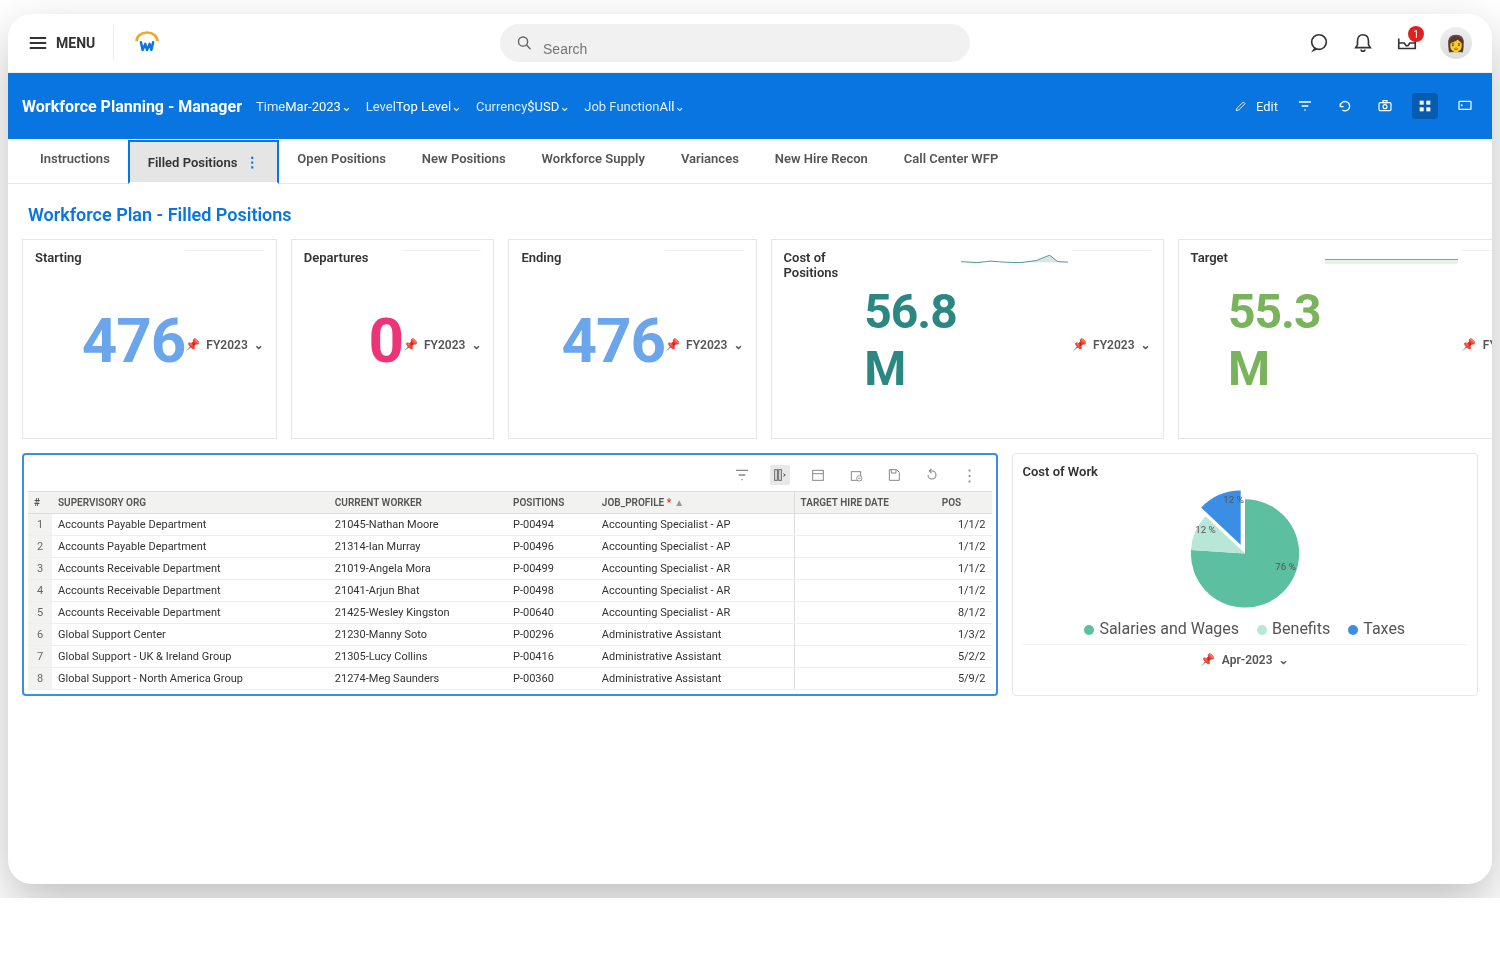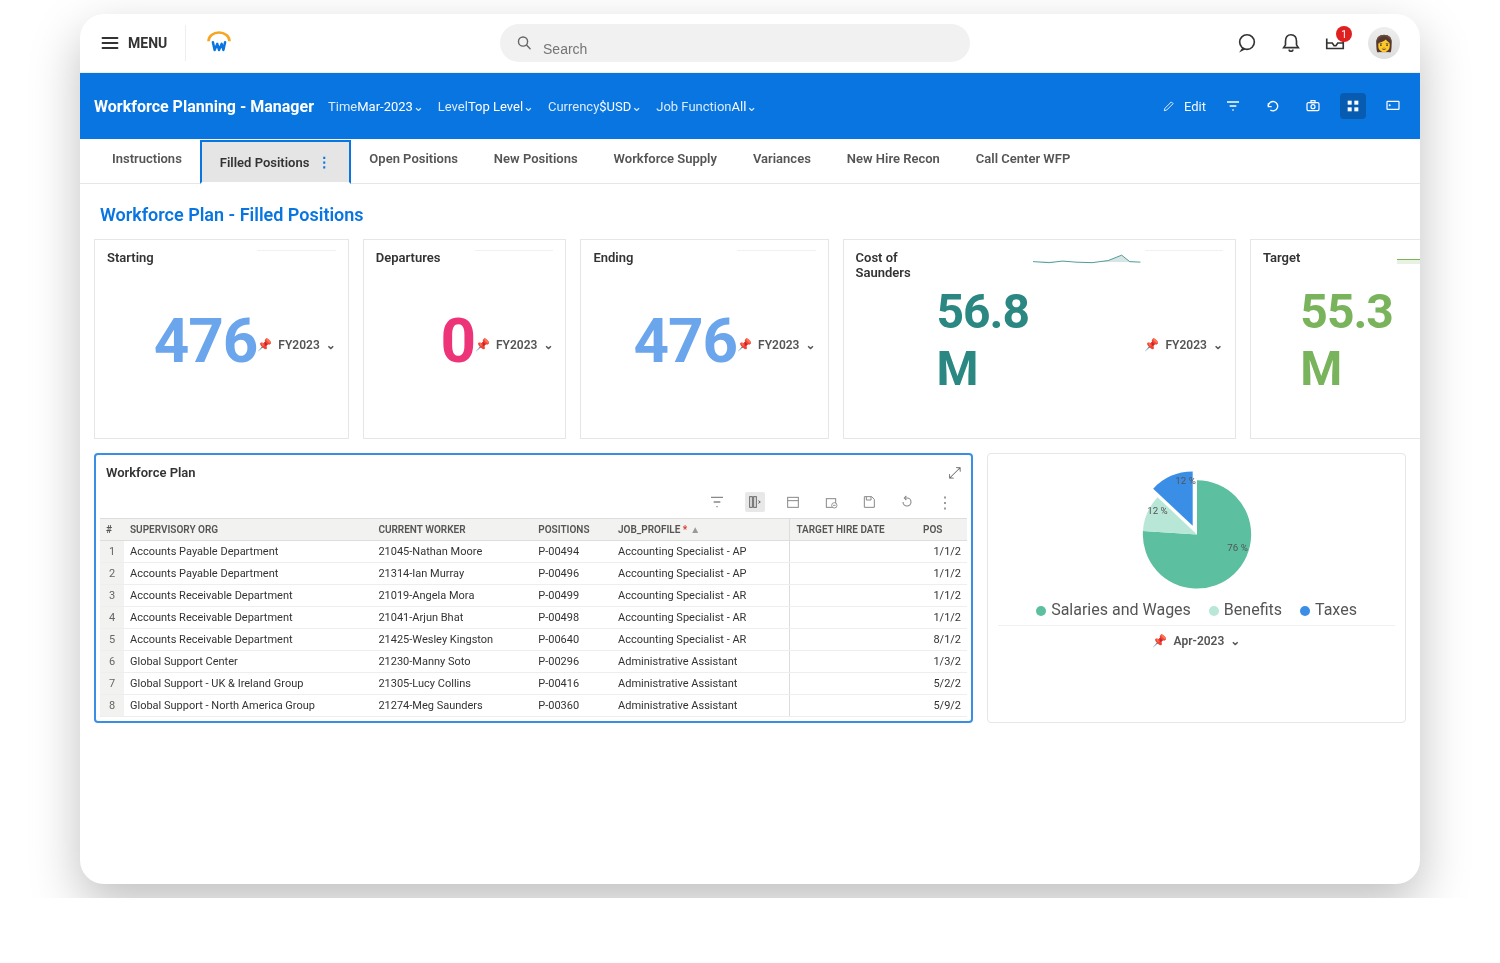--- a/index.html
+++ b/index.html
@@ -1,17 +1,17 @@
 <!DOCTYPE html>
 <html><head>
 <meta charset="utf-8">
 <style>
 * { box-sizing: border-box; margin: 0; padding: 0; }
 body { font-family: -apple-system, BlinkMacSystemFont, "Segoe UI", Roboto, Arial, sans-serif; background: #fff; color:#333; }
-.frame { width:1340px; margin:14px auto; border-radius:24px; overflow:hidden; box-shadow: 0 20px 50px rgba(0,0,0,0.25); background:#fff; position:relative; min-height:870px;}
+.frame { width:1484px; margin:14px auto; border-radius:24px; overflow:hidden; box-shadow: 0 20px 50px rgba(0,0,0,0.25); background:#fff; position:relative; min-height:870px;}
 .topbar { display:flex; align-items:center; padding:10px 20px; border-bottom:1px solid #eee; gap:18px; }
 .menu-btn { display:flex; align-items:center; gap:8px; font-weight:700; font-size:14px; cursor:pointer;}
 .menu-btn svg{width:20px;height:20px;}
 .logo { width:30px; height:30px; display:flex; align-items:center; justify-content:center;}
 .divider { width:1px; height:36px; background:#eee; }
 .search { flex:1; display:flex; justify-content:center;}
 .search-box{ background:#f1f1f1; border-radius:24px; width:470px; height:38px; display:flex; align-items:center; padding:0 16px; gap:10px; color:#666;}
 .search-box input{ border:none; background:transparent; outline:none; font-size:14px; width:100%;margin-top:12px;}
 .top-icons{ display:flex; align-items:center; gap:22px; margin-left:auto;}
 .top-icons .ic{ width:22px; height:22px; display:flex; align-items:center; justify-content:center; cursor:pointer; position:relative;}
@@ -219,21 +219,21 @@
       <div class="card">
         <div class="card-title">Ending</div>
         <div class="card-value blue">476</div>
         <div class="card-footer">
             <span class="pin-ic">📌</span>
             <span>FY2023</span>
             <span>⌄</span>
           </div>
       </div>
       <div class="card">
-        <div class="card-title">Cost of Saunders</div>
+        <div class="card-title">Cost of Positions</div>
         <div class="card-value teal" style="font-size:48px;">56.8 M</div>
         <svg class="spark" viewBox="0 0 200 30">
             <polyline points="0,18 30,20 55,17 80,19 110,20 140,16 165,6 180,18 200,19" fill="#d7e6e5" stroke="#2a8782" stroke-width="1.5"></polyline>
           </svg>
         <div class="card-footer">
             <span class="pin-ic">📌</span>
             <span>FY2023</span>
             <span>⌄</span>
           </div>
       </div>
@@ -247,24 +247,20 @@
         <div class="card-footer">
             <span class="pin-ic">📌</span>
             <span>FY2023</span>
             <span>⌄</span>
           </div>
       </div>
     </div>
 
     <div class="row2">
       <div class="table-panel">
-        <div class="table-head">
-          <div class="ttl">Workforce Plan</div>
-          <div class="expand">⤢</div>
-        </div>
         <div class="table-toolbar">
           <div class="tb">
               <svg width="16" height="16" viewBox="0 0 24 24">
                 <path d="M3 5 L21 5 M7 12 L17 12 M11 19 L13 19" stroke="#888" stroke-width="2"></path>
               </svg>
             </div>
           <div class="tb active">
               <svg width="16" height="16" viewBox="0 0 24 24">
                 <rect x="4" y="4" width="4" height="16" stroke="#666" fill="none" stroke-width="1.5"></rect>
                 <rect x="10" y="4" width="4" height="16" stroke="#666" fill="none" stroke-width="1.5"></rect>
@@ -380,20 +376,21 @@
                 <td>P-00360</td>
                 <td>Administrative Assistant</td>
                 <td class="col-sep"></td>
                 <td class="col-date">5/9/2</td>
               </tr>
             </tbody>
         </table>
       </div>
 
       <div class="pie-panel">
+        <div class="ttl">Cost of Work</div>
         <div class="pie-wrap">
           <svg class="pie-svg" viewBox="0 0 120 120">
             <g transform="translate(60,65)">
 
               <path d="M 0 0 L 0 -50 A 50 50 0 1 1 -49.9 -3.14 Z" fill="#5bbfa0"></path>
 
               <path d="M 0 0 L -49.9 -3.14 A 50 50 0 0 1 -36.45 -34.23 Z" fill="#b8e7d7"></path>
 
               <g transform="translate(-4,-8)">
                   <path d="M 0 0 L -36.45 -34.23 A 50 50 0 0 1 0 -50 Z" fill="#3b8ee6"></path>

